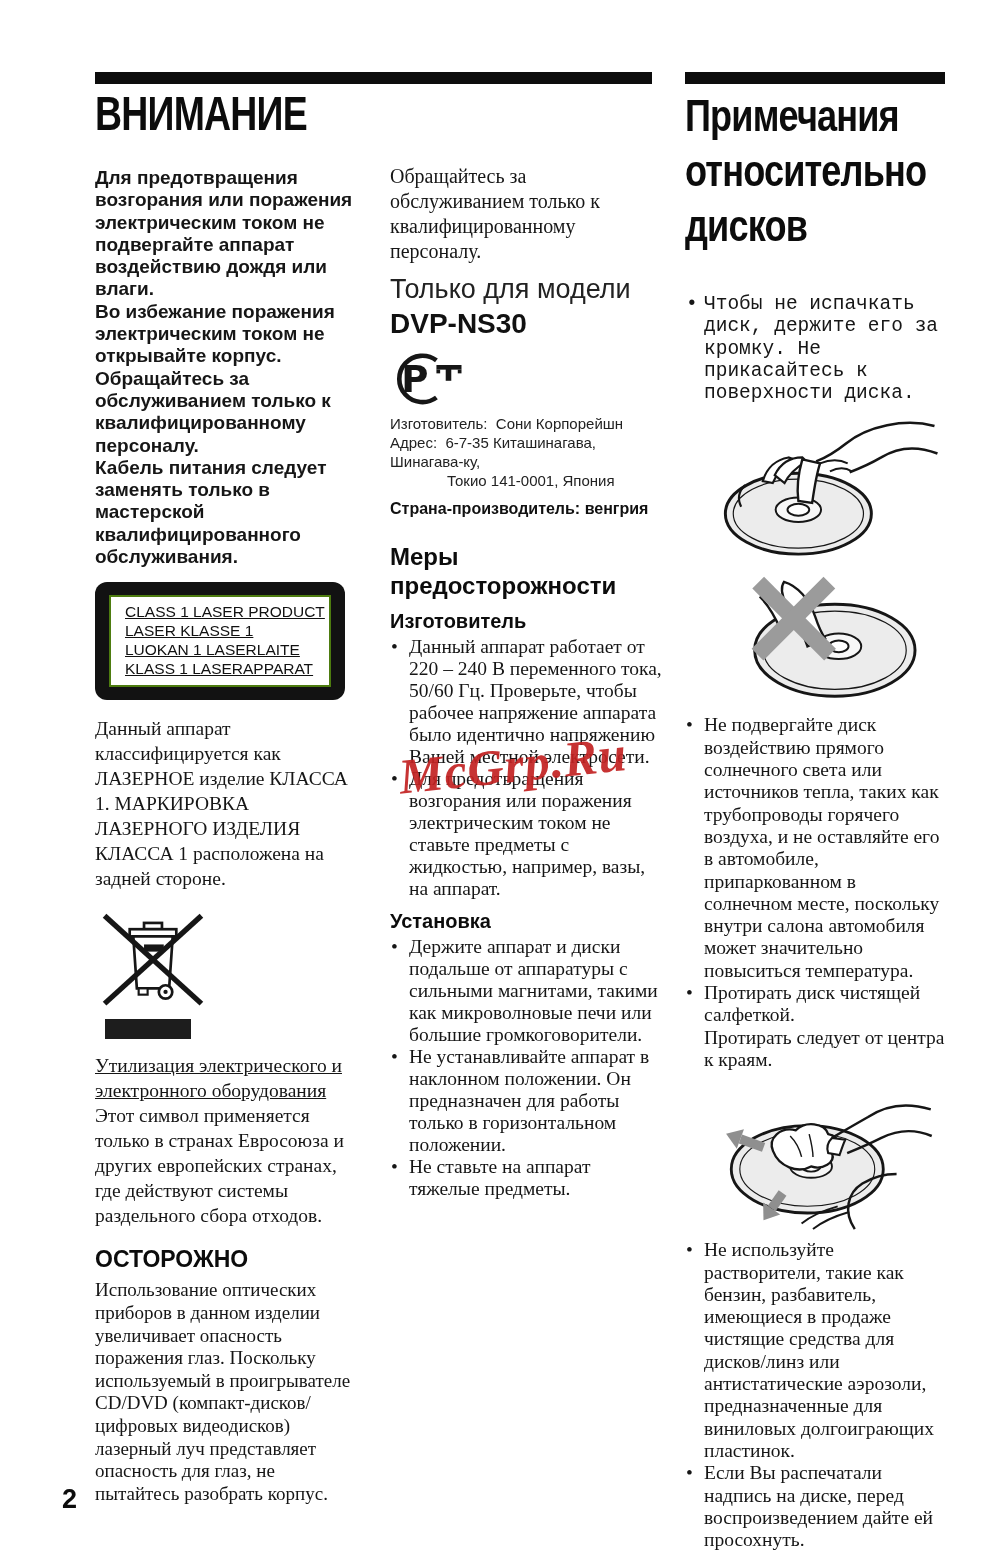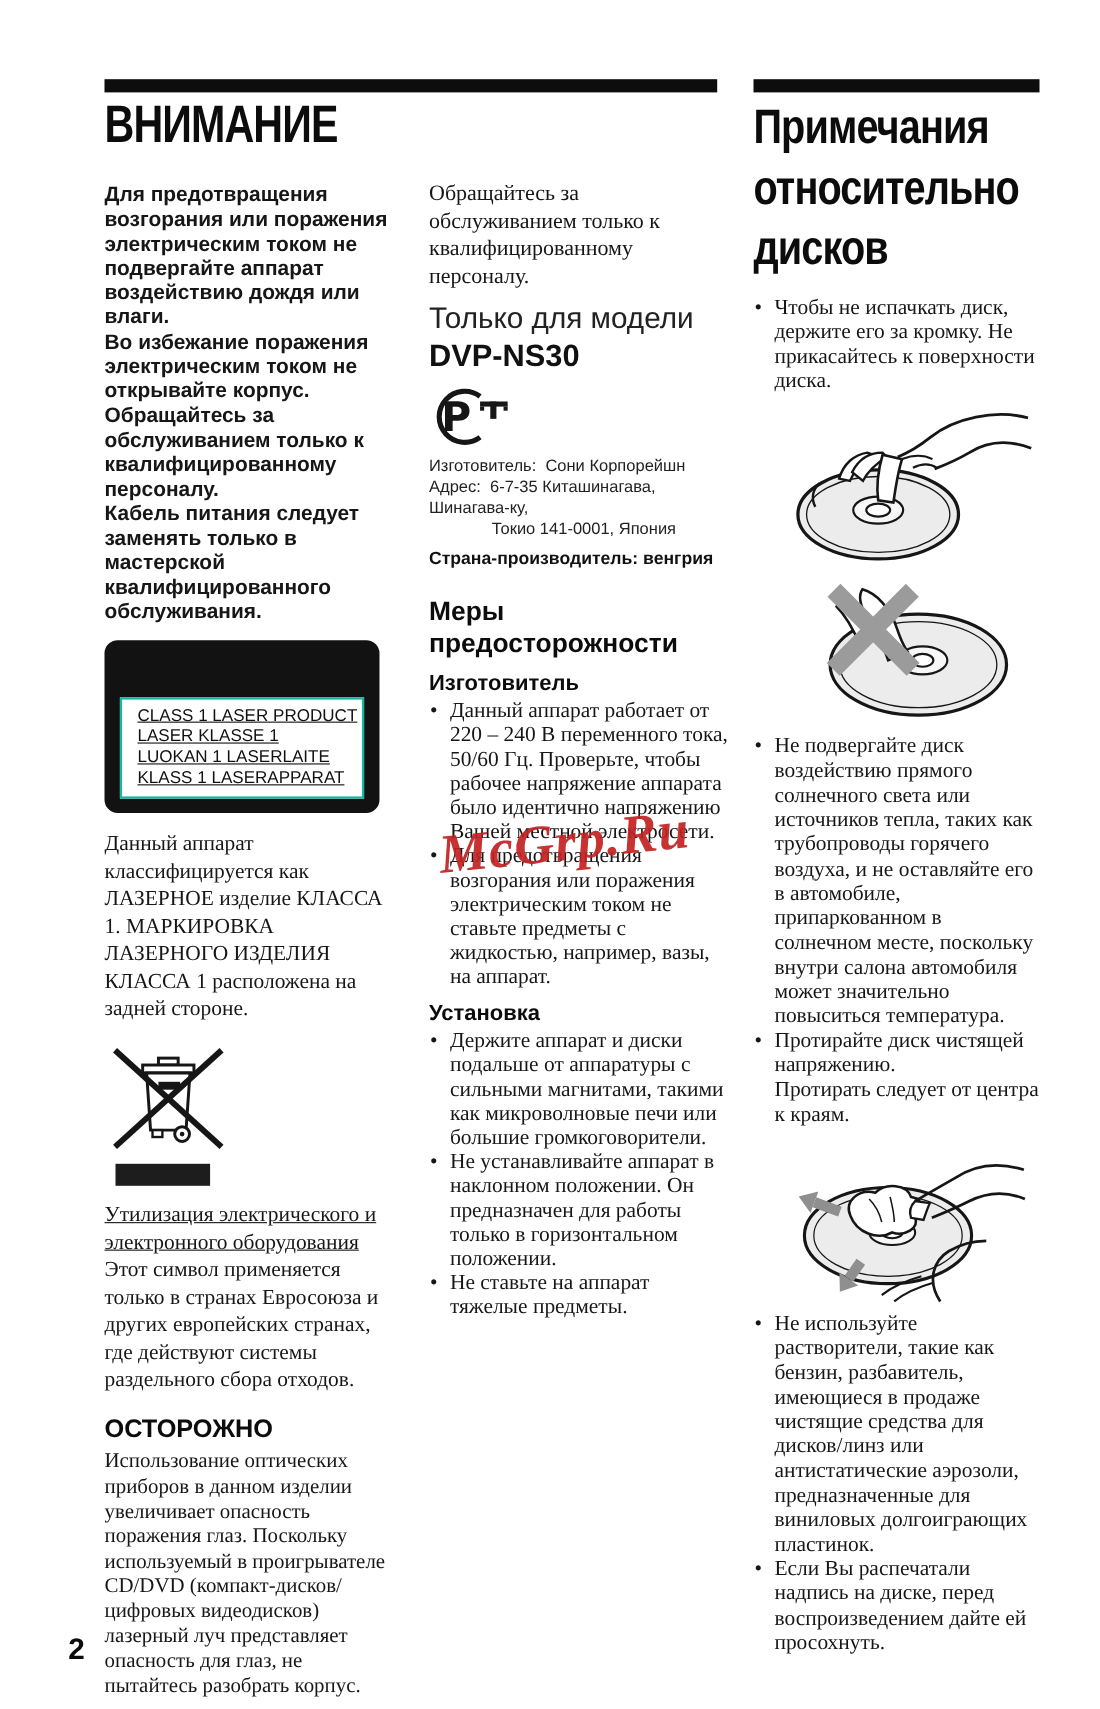--- a/index.html
+++ b/index.html
@@ -18,21 +18,21 @@
       margin:86px 0 0 0;color:#0c0c0c;}
   .h1-right{font-family:"Liberation Sans",sans-serif;font-weight:bold;font-size:44px;
       line-height:55px;letter-spacing:-1px;transform:scaleX(.82);transform-origin:0 0;
       margin:16px 0 0 0;color:#0c0c0c;white-space:nowrap;}
 
   .warn-block{margin-top:26px;}
   .warn-block p{font-family:"Liberation Sans",sans-serif;font-weight:bold;
       font-size:19px;line-height:22.3px;margin:0;}
 
   .laser-box{margin-top:14px;background:#121212;border-radius:12px;padding:13px 14px;width:222px;}
-  .laser-inner{background:#fff;border:2px solid #14b8a6;padding:5px 8px 7px 14px;margin-top:39px;}
+  .laser-inner{background:#fff;border:2px solid #4d7c0f;padding:5px 8px 7px 14px;}
   .laser-inner div{font-family:"Liberation Sans",sans-serif;font-size:15.5px;line-height:19px;
       text-decoration:underline;white-space:nowrap;color:#111;}
 
   .serif-p{font-size:19.5px;line-height:25px;margin:0;}
   .laser-class-text{margin-top:16px;}
   .weee{margin:14px 0 0 4px;display:block;}
   .weee-bar{margin:10px 0 0 10px;width:86px;height:20px;background:#1d1d1d;}
   .recycle-heading{margin-top:14px;font-size:19.5px;line-height:25px;text-decoration:underline;}
   h2.caution{margin:18px 0 0 0;font-family:"Liberation Sans",sans-serif;font-size:23px;color:#0c0c0c;}
   .caution-text{margin-top:6px;font-size:19px;line-height:22.6px;}
@@ -151,21 +151,21 @@
     </ul>
   </div>
 
   <div class="col" id="col-right">
     <div class="h1-right">
       <div>Примечания</div>
       <div>относительно</div>
       <div>дисков</div>
     </div>
 
-    <ul class="bullets top" style="margin-top:16px;">
+    <ul class="bullets top" style="margin-top:40px;font-family:Liberation Mono, monospace;">
       <li><span>Чтобы не испачкать диск, держите его за кромку. Не прикасайтесь к поверхности диска.</span></li>
     </ul>
 
     <svg class="ill ill1" width="228" height="146" viewBox="0 0 230 148">
       <ellipse cx="88" cy="97" rx="74" ry="41" fill="#ececec" stroke="#161616" stroke-width="3"></ellipse>
       <ellipse cx="88" cy="97" rx="66" ry="35" fill="none" stroke="#161616" stroke-width="1.2"></ellipse>
       <ellipse cx="88" cy="93" rx="23" ry="12.5" fill="#f7f7f7" stroke="#161616" stroke-width="2"></ellipse>
       <ellipse cx="88" cy="93" rx="11" ry="6" fill="#fff" stroke="#161616" stroke-width="2"></ellipse>
       <path d="M226,8 C196,0 158,8 136,26 C126,34 116,40 106,44" fill="none" stroke="#161616" stroke-width="2.6"></path>
       <path d="M229,36 C208,28 188,30 172,40 C160,47 148,52 140,55" fill="none" stroke="#161616" stroke-width="2.6"></path>
@@ -186,21 +186,21 @@
       <path d="M42,18 C54,24 64,38 70,54 L58,62 C52,48 44,34 36,26 Z" fill="#fff" stroke="#161616" stroke-width="2.4"></path>
       <g fill="#9b9b9b">
         <rect x="18" y="39" width="104" height="17" transform="rotate(45 70 48)"></rect>
         <rect x="18" y="39" width="104" height="17" transform="rotate(-45 70 48)"></rect>
       </g>
     </svg>
 
     <ul class="bullets" style="margin-top:10px;">
       <li><span>Не подвергайте диск воздействию прямого солнечного света или источников тепла, таких как трубопроводы горячего воздуха, и не оставляйте его в автомобиле, припаркованном в солнечном месте, поскольку внутри салона автомобиля может значительно повыситься температура.</span></li>
       <li>
-        <span>Протирайте диск чистящей напряжению.</span>
+        <span>Протирать диск чистящей салфеткой.</span>
         <div>Протирать следует от центра к краям.</div>
       </li>
     </ul>
 
     <svg class="ill ill3" width="230" height="152" viewBox="0 0 235 160">
       <ellipse cx="102" cy="95" rx="80" ry="46" fill="#ececec" stroke="#161616" stroke-width="3"></ellipse>
       <ellipse cx="102" cy="95" rx="71" ry="39" fill="none" stroke="#161616" stroke-width="1.2"></ellipse>
       <ellipse cx="106" cy="92" rx="22" ry="12" fill="#f7f7f7" stroke="#161616" stroke-width="2"></ellipse>
       <ellipse cx="106" cy="92" rx="10" ry="5.5" fill="#fff" stroke="#161616" stroke-width="2"></ellipse>
       <path d="M66,76 C60,62 74,50 90,54 C100,44 120,46 124,58 C136,60 138,72 128,78 C132,88 118,96 106,92 C92,100 72,92 66,76 Z" fill="#fff" stroke="#161616" stroke-width="2.4"></path>

